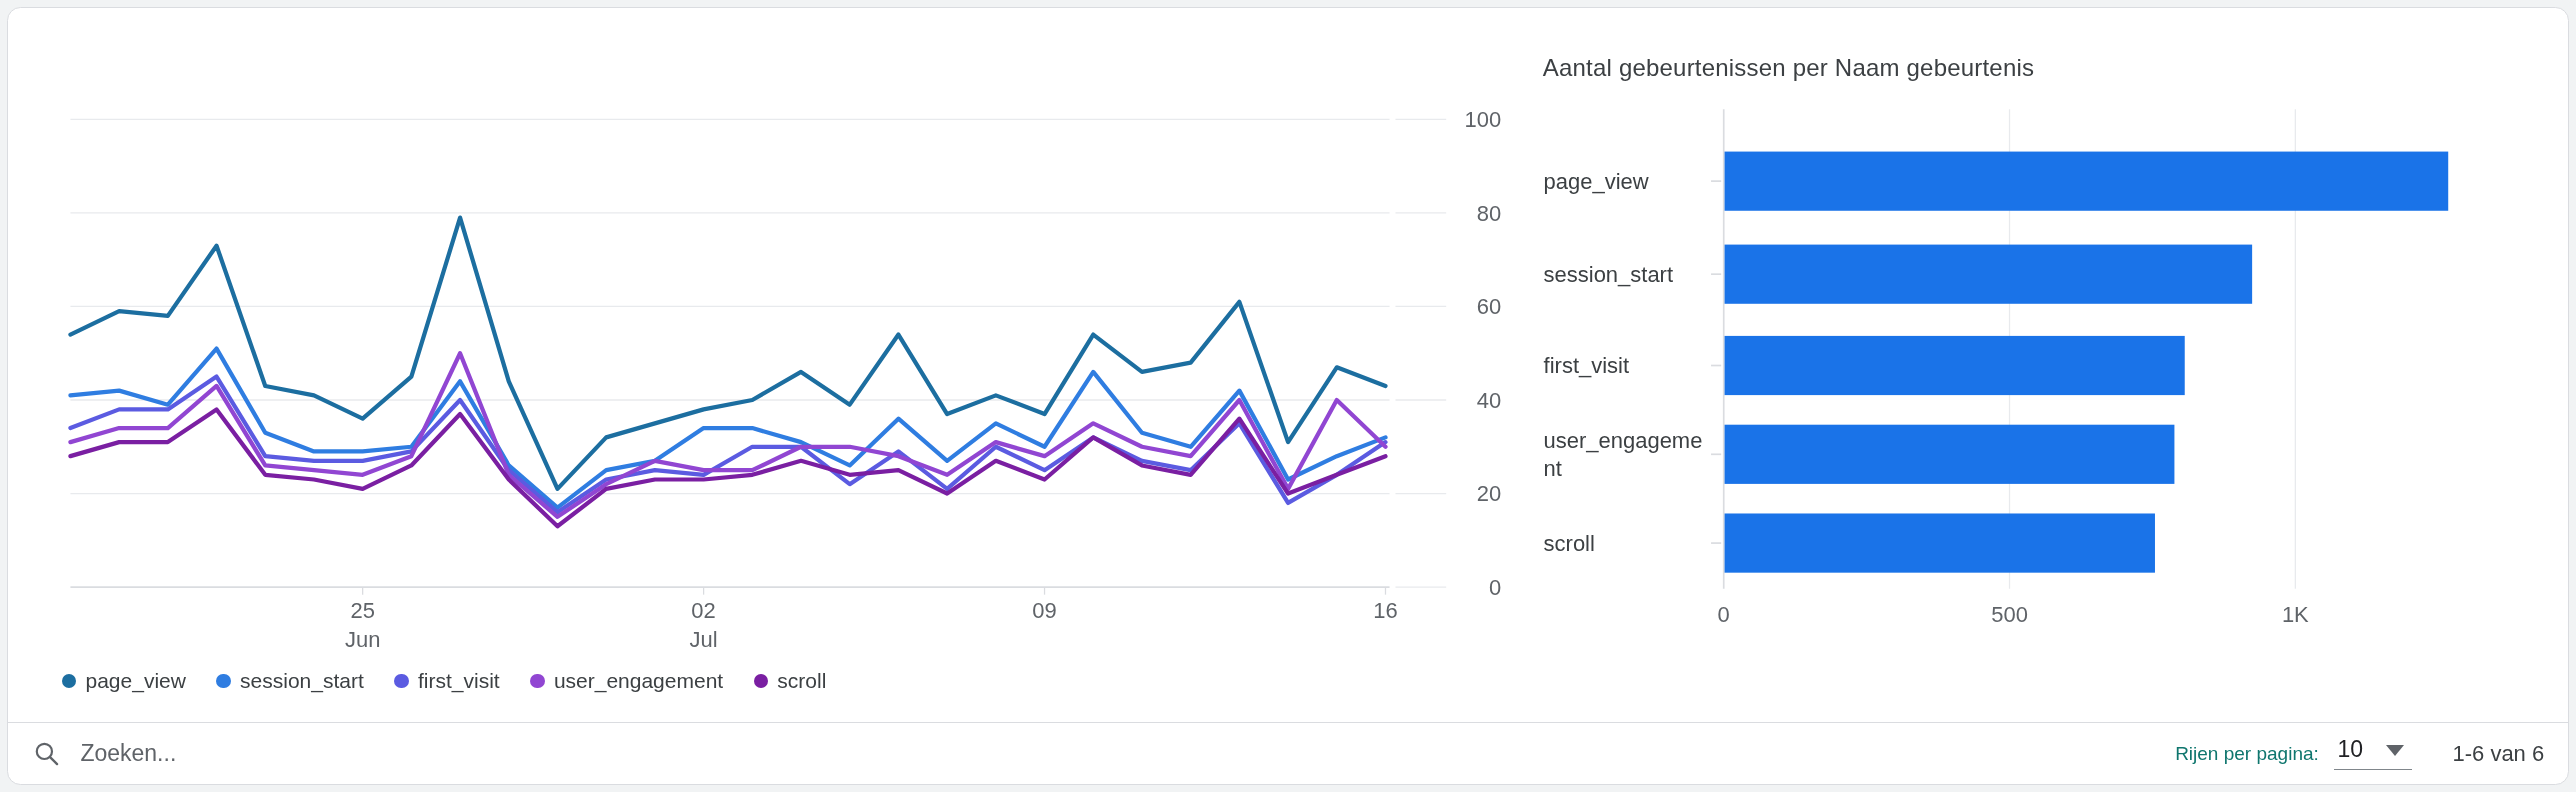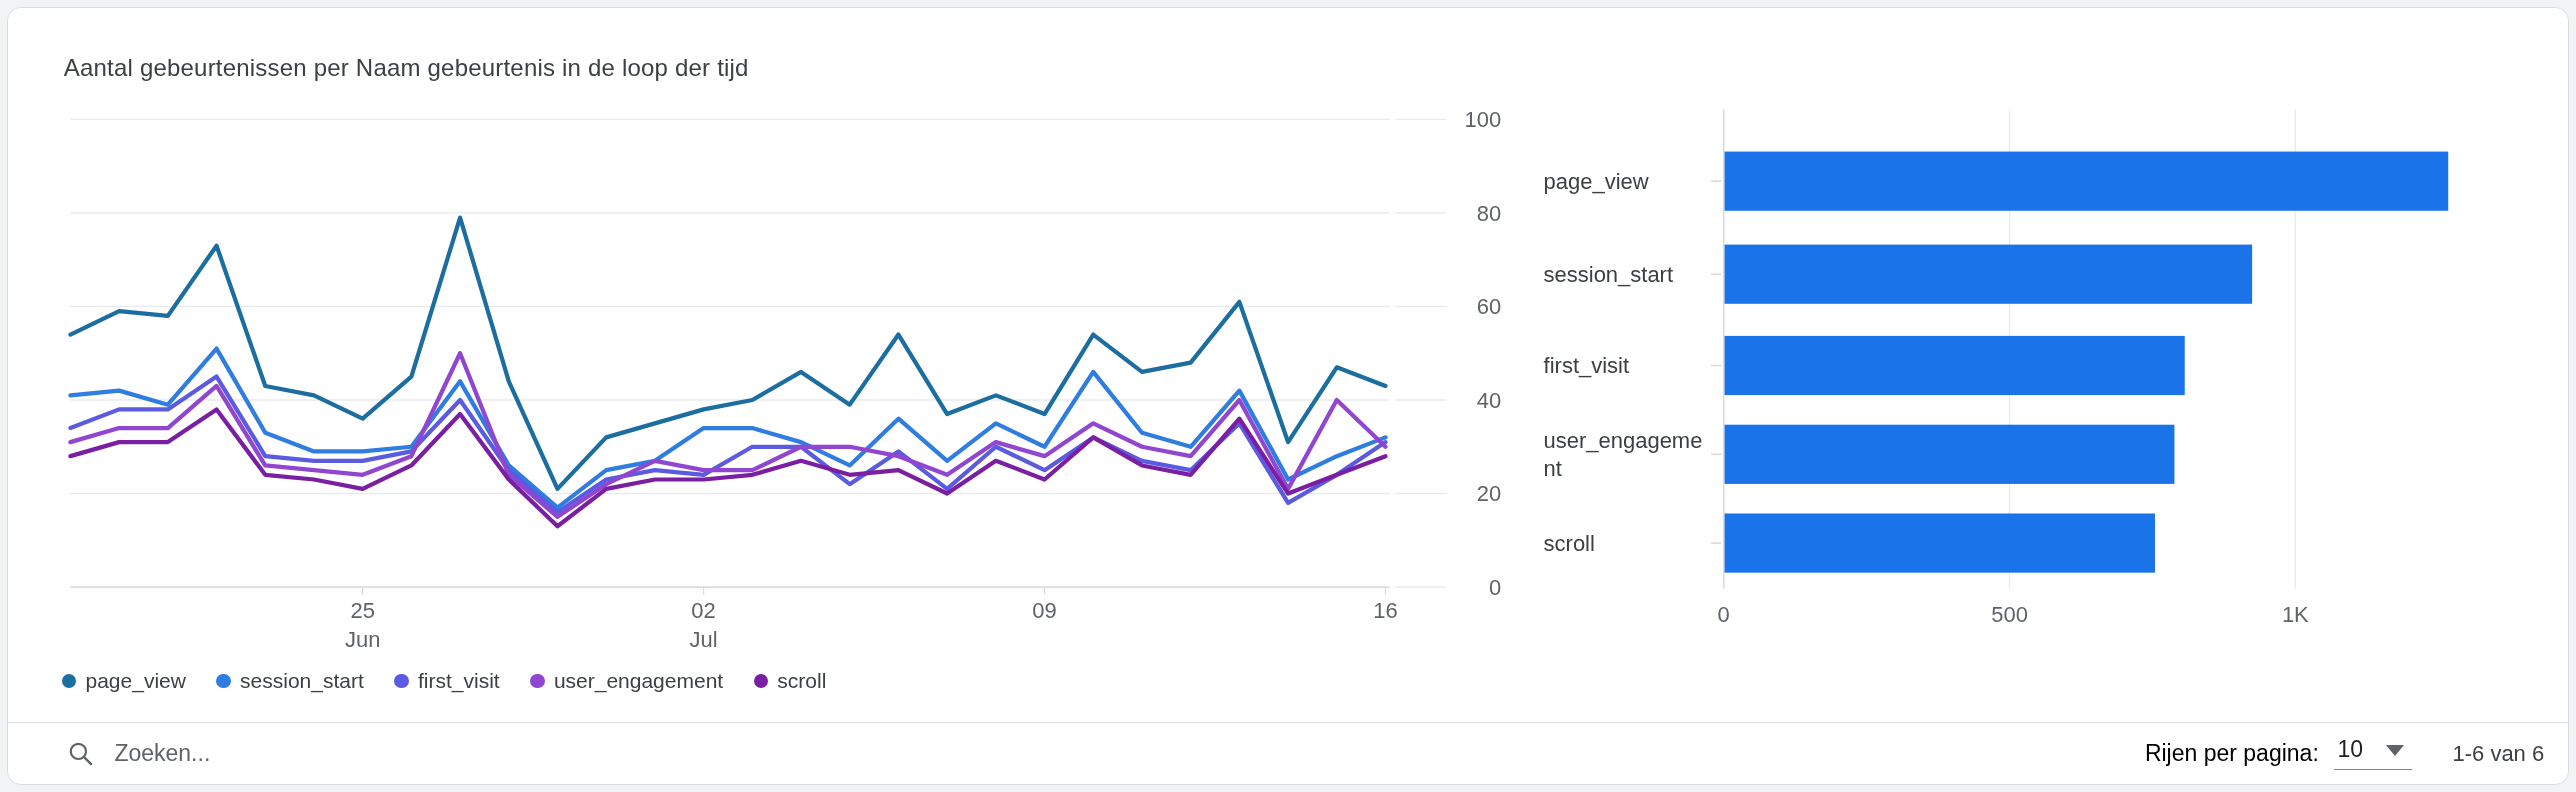--- a/index.html
+++ b/index.html
@@ -30,31 +30,31 @@
     position:absolute;left:54px;top:658px;height:30.5px;
     display:flex;align-items:center;gap:30.5px;
   }
   .legend-item{display:flex;align-items:center;gap:9.3px;}
   .legend-dot{width:14.4px;height:14.4px;border-radius:50%;flex:none;}
   .legend-label{font-size:21px;color:#3c4043;}
   .footer{
     position:absolute;left:0;right:0;bottom:0;height:61px;
     border-top:0.8px solid #dadce0;
     display:flex;align-items:center;justify-content:space-between;
-    padding:0 24px 0 59px;
+    padding:0 24px 0 25px;
   }
   .search-wrap{display:flex;align-items:center;gap:18.6px;flex:1;}
   .search-input{
     border:none;outline:none;font-size:23px;color:#3c4043;
     font-family:"Liberation Sans", sans-serif;
     width:592px;background:transparent;
   }
   .search-input::placeholder{color:#5f6368;opacity:1;}
   .pagination{display:flex;align-items:center;}
-  .rows-label{font-size:23px;color:#000000;}
+  .rows-label{font-size:19px;color:#0f766e;}
   .page-select{
     display:flex;align-items:flex-start;gap:23px;
     margin-left:15.2px;
     border-bottom:1.7px solid #80868b;
     padding:0 8.5px 6.8px 3.4px;
     cursor:pointer;
   }
   .page-select-value{font-size:23px;color:#202124;line-height:25.4px;}
   .caret-down{
     width:0;height:0;margin-top:7.6px;
@@ -62,22 +62,22 @@
     border-right:9.3px solid transparent;
     border-top:11px solid #5f6368;
   }
   .range-label{font-size:22px;color:#3c4043;margin-left:40px;white-space:nowrap;}
 </style>
 </head>
 <body>
 
 <div class="card">
 
-  <div class="chart-title" id="line-title">Aantal gebeurtenissen per Naam gebeurtenis in de loop der tijd</div>
 
+  <div class="chart-title" id="bar-title">Aantal gebeurtenissen per Naam gebeurtenis</div>
 
   <svg id="line-chart" style="position:absolute;left:0;top:81px;" width="1515" height="575" viewBox="0 96 1790 680">
       <line x1="73" x2="1633" y1="685" y2="685" stroke="#dadce0" stroke-width="2"></line>
       <line x1="1640" x2="1700" y1="685" y2="685" stroke="#e8eaed" stroke-width="1.5"></line>
       <text x="1765" y="694" text-anchor="end" font-size="26" fill="#5f6368">0</text>
       <line x1="73" x2="1633" y1="574.4" y2="574.4" stroke="#e8eaed" stroke-width="1.5"></line>
       <line x1="1640" x2="1700" y1="574.4" y2="574.4" stroke="#e8eaed" stroke-width="1.5"></line>
       <text x="1765" y="583.4" text-anchor="end" font-size="26" fill="#5f6368">20</text>
       <line x1="73" x2="1633" y1="463.79999999999995" y2="463.79999999999995" stroke="#e8eaed" stroke-width="1.5"></line>
       <line x1="1640" x2="1700" y1="463.79999999999995" y2="463.79999999999995" stroke="#e8eaed" stroke-width="1.5"></line>

